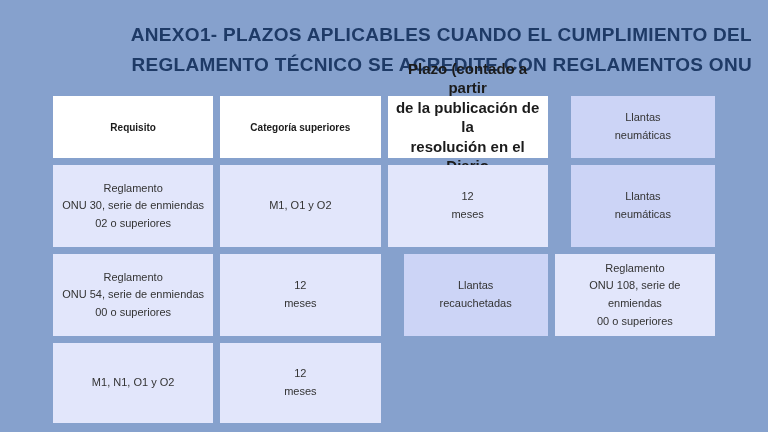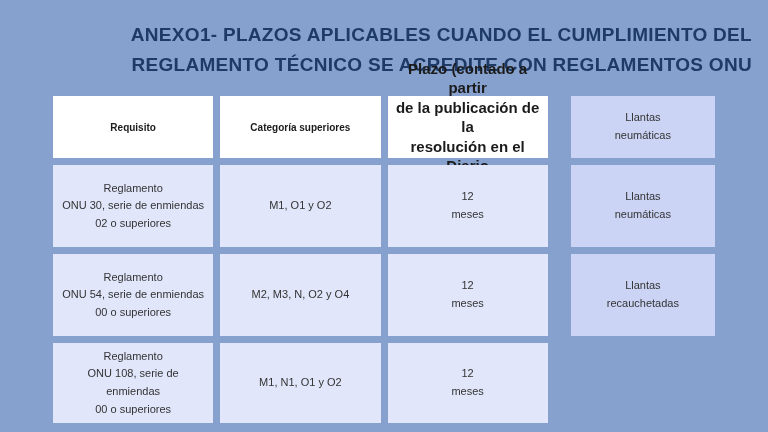--- a/index.html
+++ b/index.html
@@ -89,21 +89,20 @@
 02 o superiores</div>
   <div class="cell data">M1, O1 y O2</div>
   <div class="cell data">12
 meses</div>
 
   <div class="cell data col1">Llantas
 neumáticas</div>
   <div class="cell data">Reglamento
 ONU 54, serie de enmiendas
 00 o superiores</div>
-  <div class="cell data">M2, M3, N, O2 y O4</div>
   <div class="cell data">12
 meses</div>
 
   <div class="cell data col1">Llantas
 recauchetadas</div>
   <div class="cell data">Reglamento
 ONU 108, serie de enmiendas
 00 o superiores</div>
   <div class="cell data">M1, N1, O1 y O2</div>
   <div class="cell data">12

